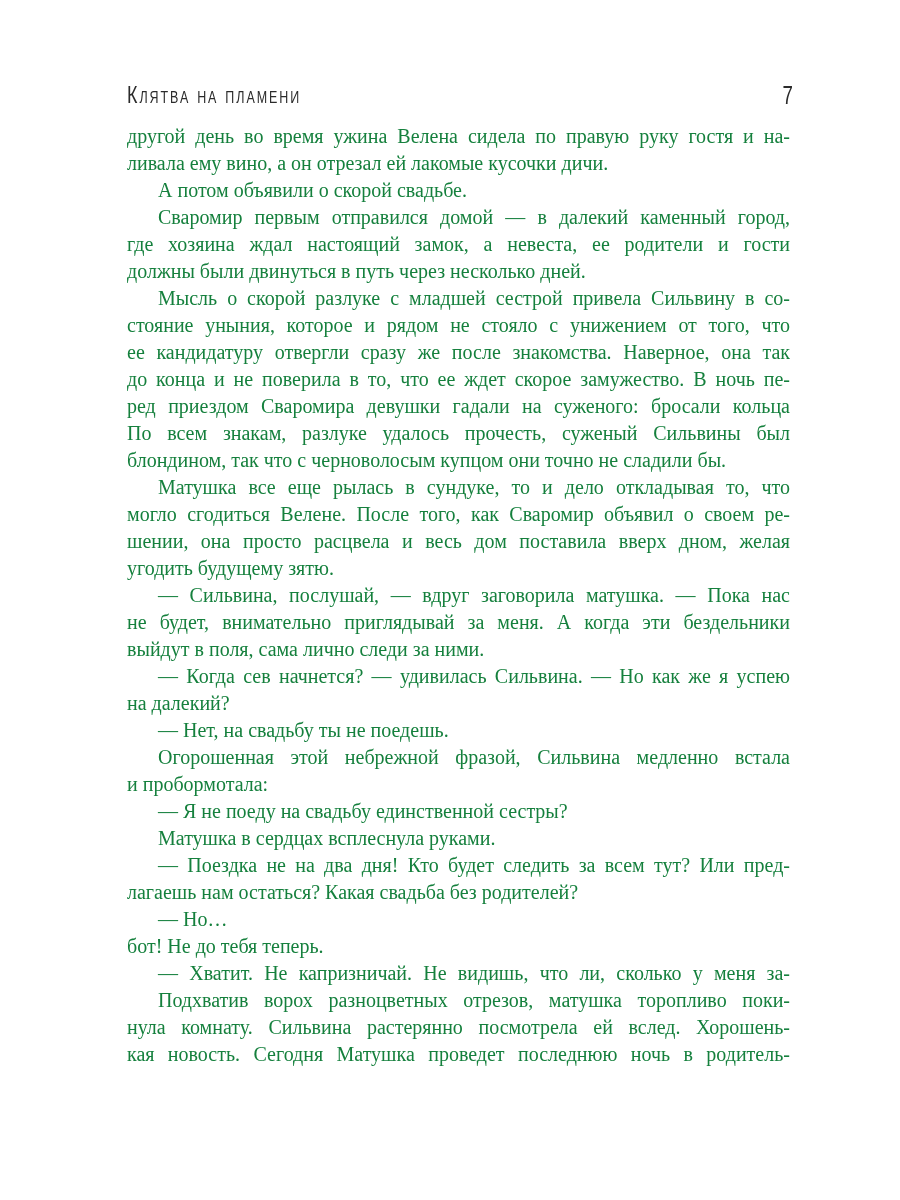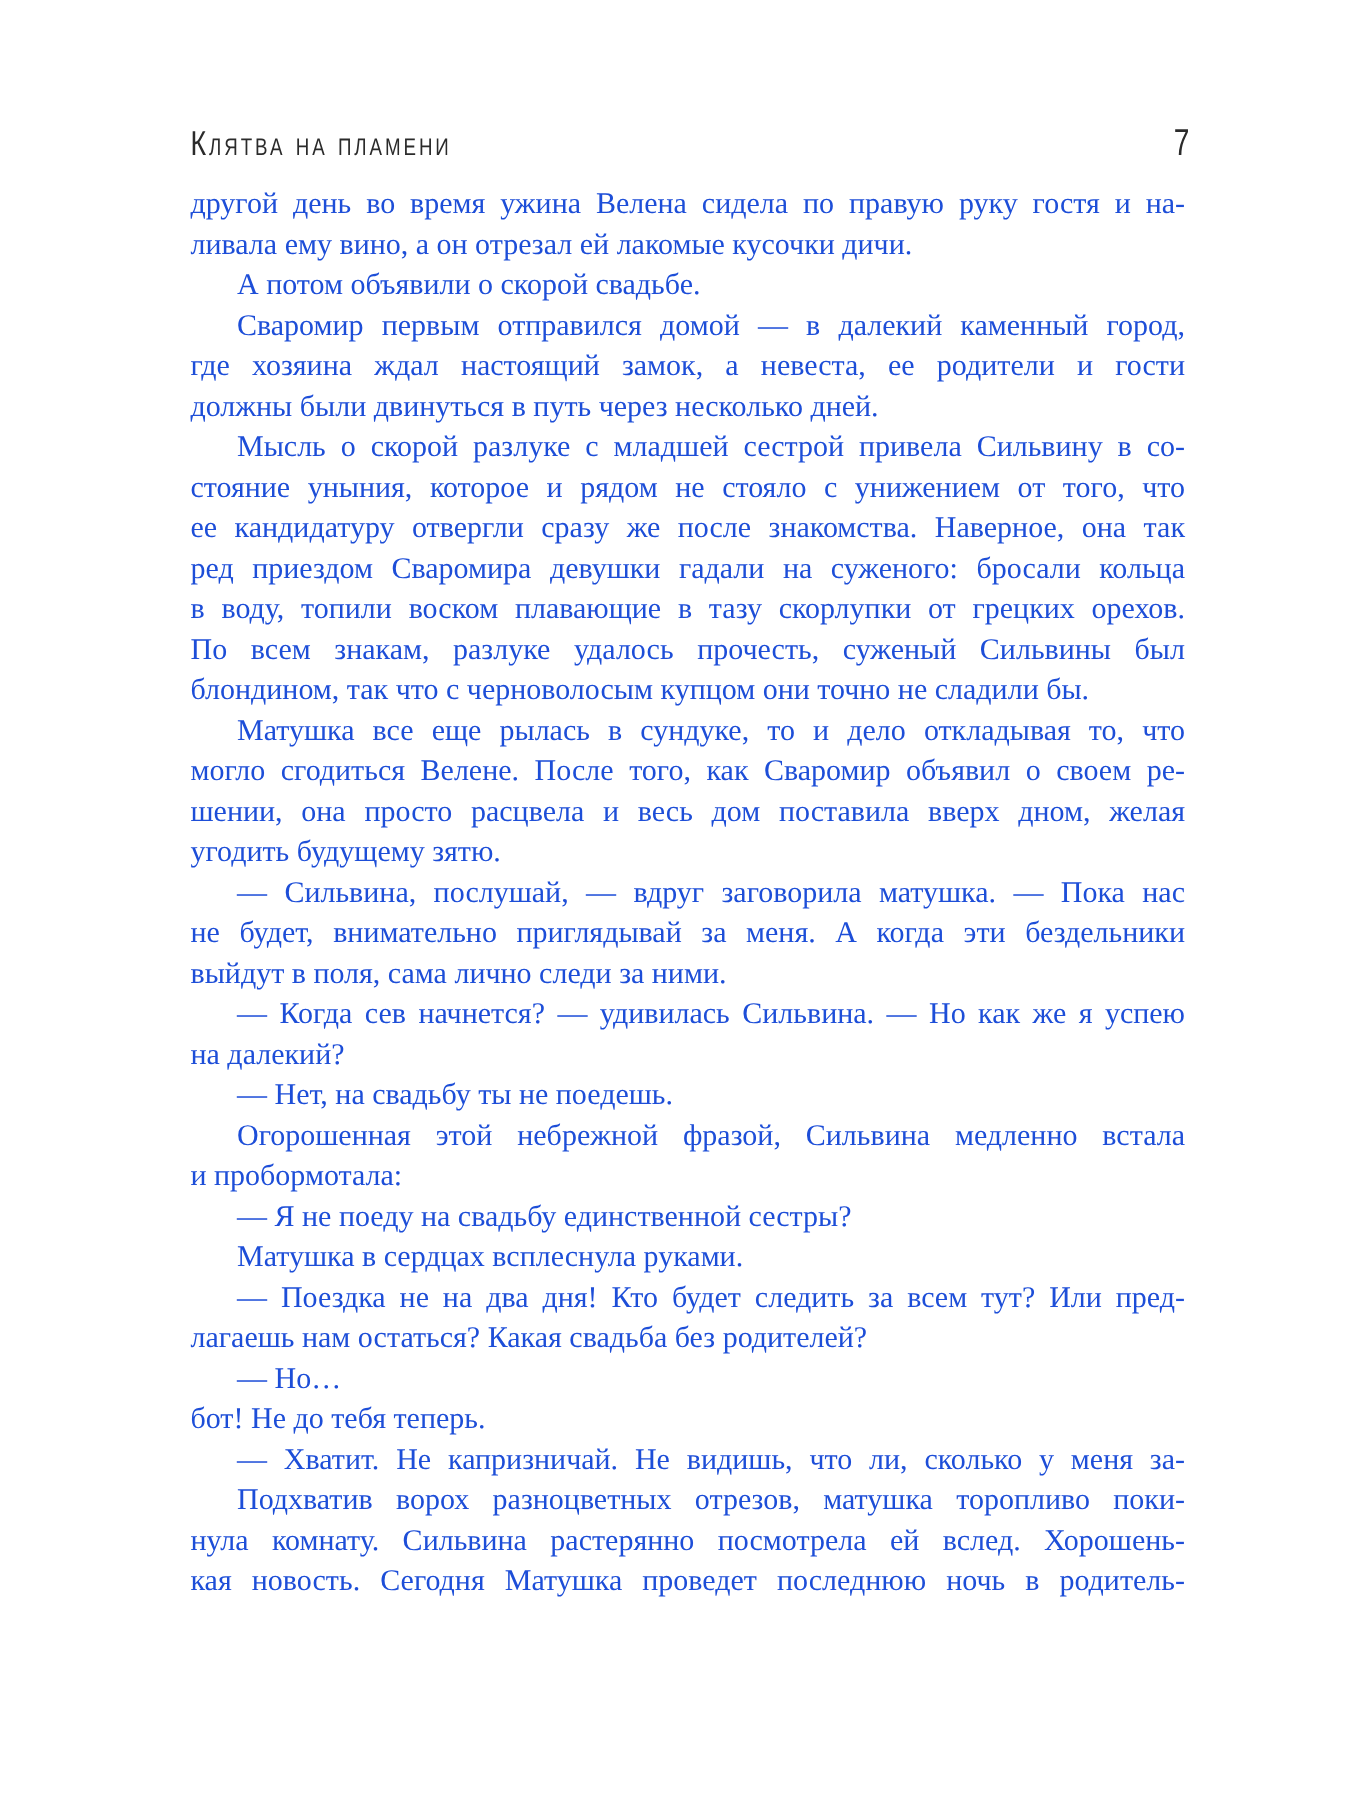--- a/index.html
+++ b/index.html
@@ -44,21 +44,21 @@
     line-height: 1;
     color: #2b2b2b;
     transform: scaleX(0.75);
     transform-origin: 100% 0;
   }
   .textblock {
     position: absolute;
     left: 127px;
     top: 123px;
     width: 663px;
-    color: #1d4ed8;
+    color: #15803d;
     font-size: 20px;
     line-height: 27px;
   }
   .para { margin: 0; }
   .line {
     text-align: justify;
     text-align-last: left;
   }
   .line.jl { text-align-last: justify; }
   .line.indent { text-indent: 31px; }
@@ -79,22 +79,22 @@
       </div>
       <div class="para">
         <div class="line jl indent">Сваромир первым отправился домой — в далекий каменный город,</div>
         <div class="line jl">где хозяина ждал настоящий замок, а невеста, ее родители и гости</div>
         <div class="line">должны были двинуться в путь через несколько дней.</div>
       </div>
       <div class="para">
         <div class="line jl indent">Мысль о скорой разлуке с младшей сестрой привела Сильвину в со-</div>
         <div class="line jl">стояние уныния, которое и рядом не стояло с унижением от того, что</div>
         <div class="line jl">ее кандидатуру отвергли сразу же после знакомства. Наверное, она так</div>
+        <div class="line jl">до конца и не поверила в то, что ее ждет скорое замужество. В ночь пе-</div>
         <div class="line jl">ред приездом Сваромира девушки гадали на суженого: бросали кольца</div>
-        <div class="line jl">в воду, топили воском плавающие в тазу скорлупки от грецких орехов.</div>
         <div class="line jl">По всем знакам, разлуке удалось прочесть, суженый Сильвины был</div>
         <div class="line">блондином, так что с черноволосым купцом они точно не сладили бы.</div>
       </div>
       <div class="para">
         <div class="line jl indent">Матушка все еще рылась в сундуке, то и дело откладывая то, что</div>
         <div class="line jl">могло сгодиться Велене. После того, как Сваромир объявил о своем ре-</div>
         <div class="line jl">шении, она просто расцвела и весь дом поставила вверх дном, желая</div>
         <div class="line">угодить будущему зятю.</div>
       </div>
       <div class="para">

